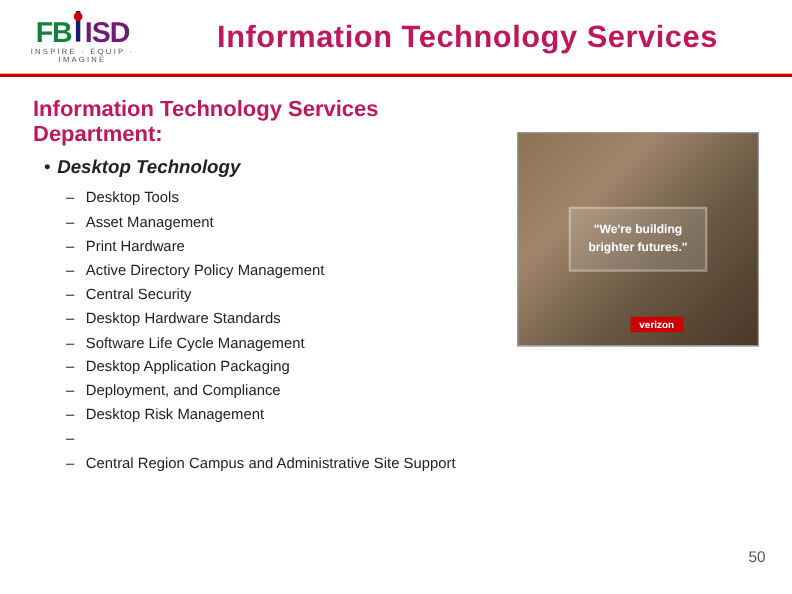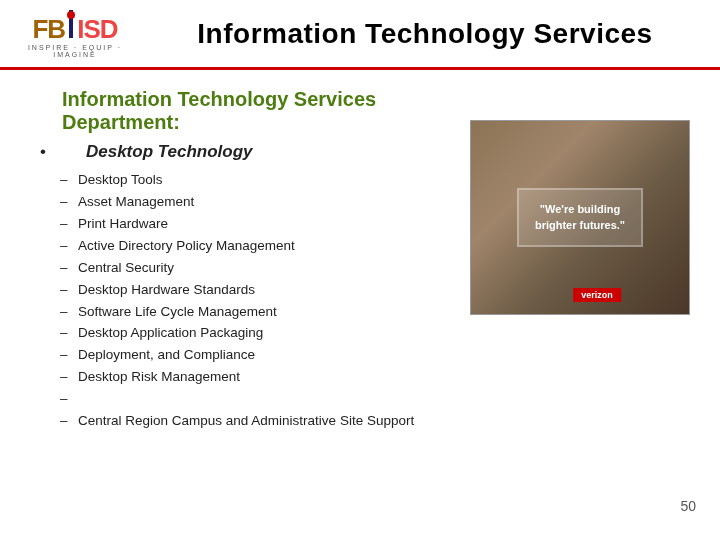--- a/index.html
+++ b/index.html
@@ -35,29 +35,29 @@
       position: relative;
       display: flex;
       flex-direction: column;
       align-items: center;
       justify-content: center;
     }
 
     .logo-text-fb {
       font-size: 26px;
       font-weight: 900;
-      color: #a16207;
+      color: #15803d;
       letter-spacing: -1px;
       line-height: 1;
     }
 
     .logo-text-isd {
       font-size: 26px;
       font-weight: 900;
-      color: #ef4444;
+      color: #701a75;
       letter-spacing: -1px;
       line-height: 1;
     }
 
     .logo-row {
       display: flex;
       align-items: baseline;
     }
 
     .logo-subtitle {
@@ -67,55 +67,53 @@
       text-transform: uppercase;
       margin-top: 2px;
       text-align: center;
     }
 
     .header-title {
       flex: 1;
       text-align: center;
       font-size: 28px;
       font-weight: bold;
-      color: #000000;
+      color: #be185d;
       letter-spacing: 0.5px;
     }
 
     
     .content {
       padding: 18px 30px 10px 30px;
       display: flex;
       flex-direction: row;
       gap: 20px;
     }
 
     .text-section {
       flex: 1;
     }
 
     .dept-title {
       font-size: 20px;
       font-weight: bold;
-      color: #4d7c0f;
+      color: #be185d;
       margin-bottom: 8px;
-      margin-left: 32px;
     }
 
     .bullet-section {
       margin-left: 10px;
     }
 
     .bullet-header {
       font-size: 17px;
       font-style: italic;
       font-weight: bold;
       color: #222;
       margin-bottom: 4px;
-      margin-left: 34px;
     }
 
     .bullet-dot {
       display: inline-block;
       margin-right: 6px;
       color: #222;
       font-size: 17px;
     }
 
     .sub-list {

